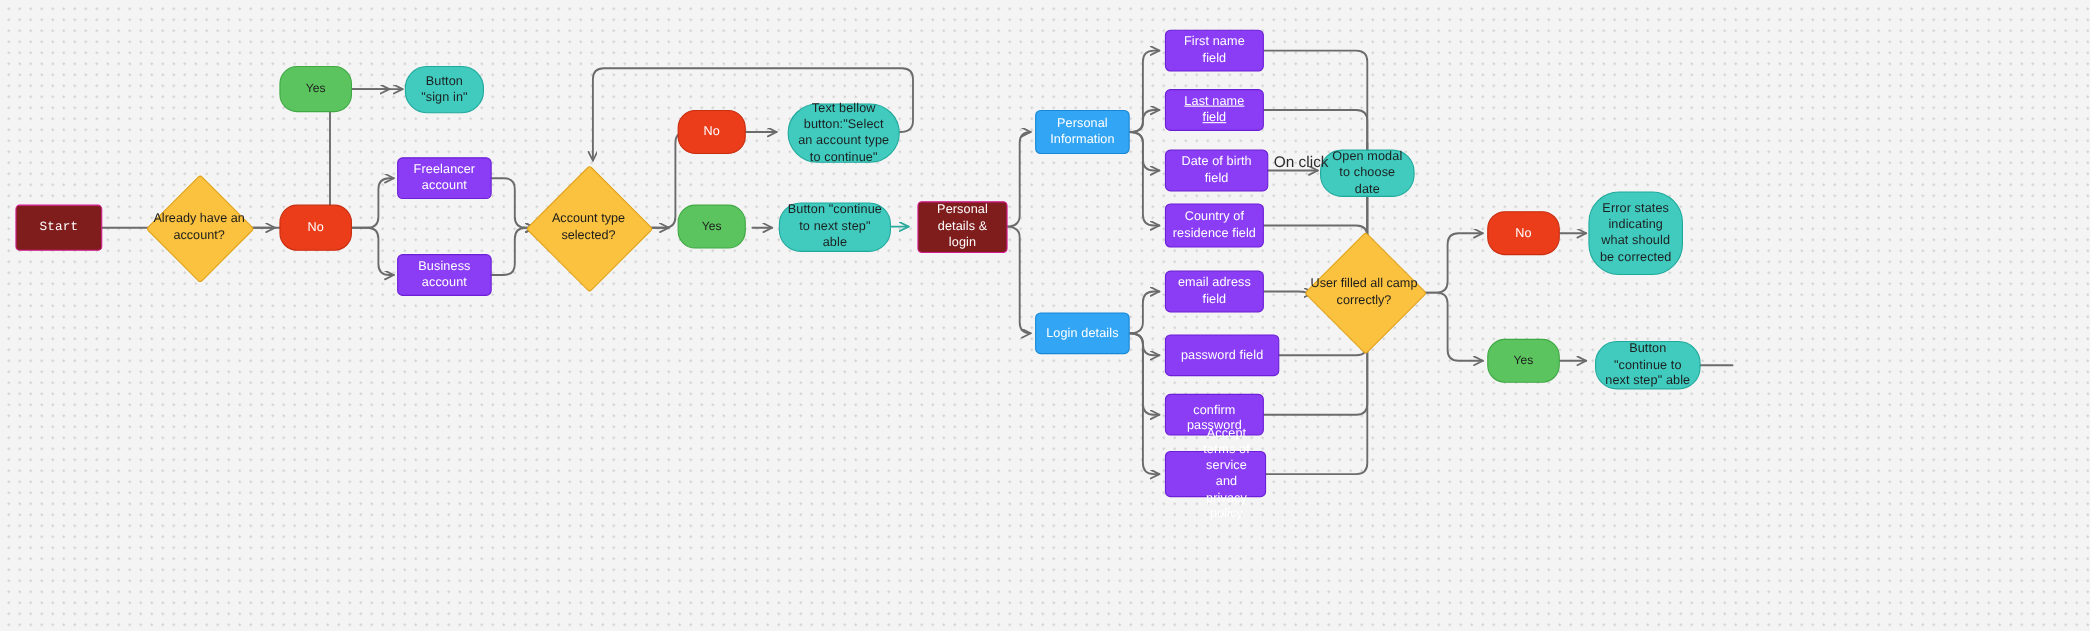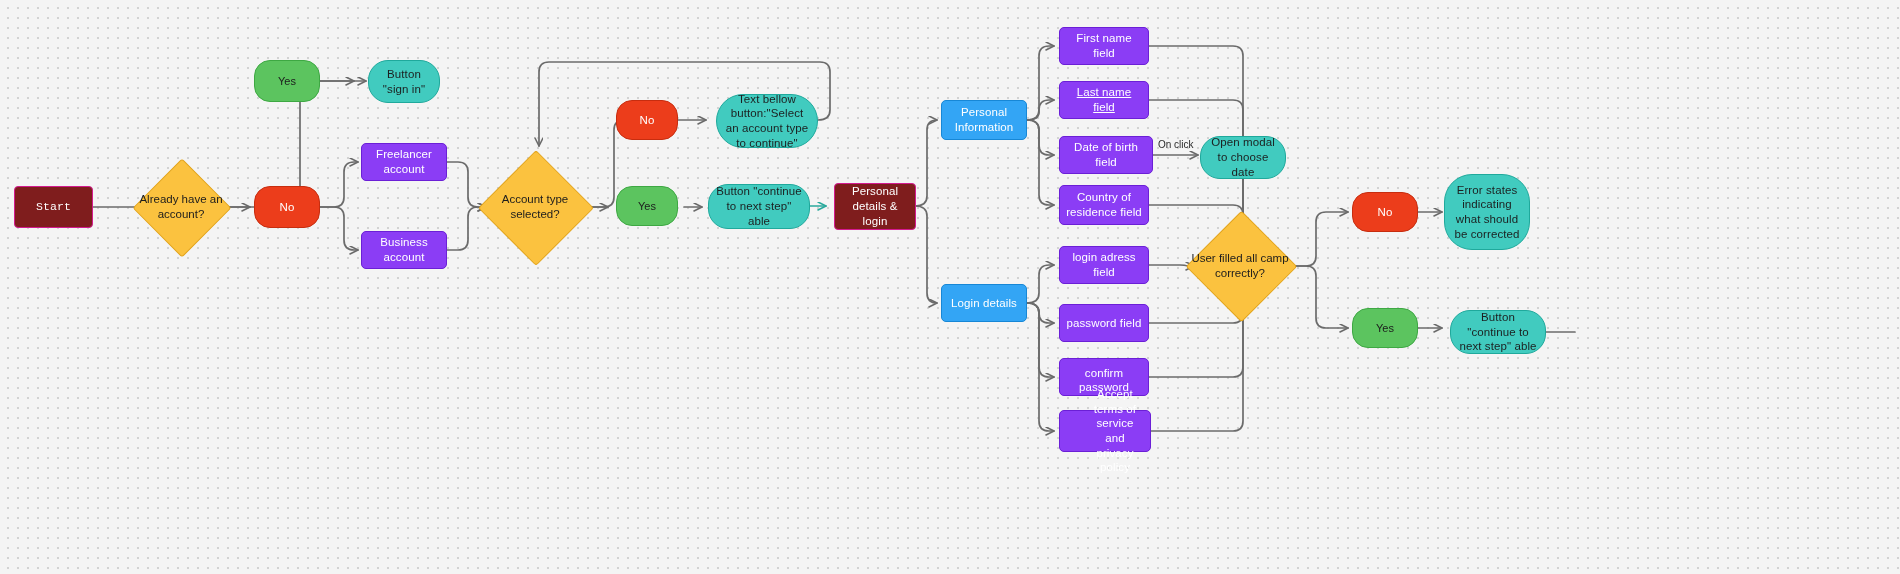--- a/index.html
+++ b/index.html
@@ -40,21 +40,21 @@
     background:#fbc23f;border:1.5px solid #e2a319;
     transform:rotate(45deg);
     border-radius:3px;
   }
   .diamond .dtext{
     position:absolute;left:0;top:0;width:100%;height:100%;
     display:flex;align-items:center;justify-content:center;
     text-align:center;color:#1c1c1c;font-size:11.5px;line-height:1.3;
   }
   .edge-label{
-    position:absolute;z-index:4;font-size:10px;color:#2a2a2a;
+    position:absolute;z-index:4;font-size:14px;color:#2a2a2a;
     background:transparent;white-space:nowrap;
   }
 </style>
 </head>
 <body>
 
 <div id="canvas">
 
   <svg class="edges" viewBox="0 0 1900 574">
     <defs>
@@ -216,24 +216,24 @@
 
   <div class="node n-purple" style="left:1059px;top:136px;width:94px;height:38px;">
     <span class="lbl">Date of birth field</span>
   </div>
 
   <div class="node n-purple" style="left:1059px;top:185px;width:90px;height:40px;">
     <span class="lbl">Country of residence field</span>
   </div>
 
   <div class="node n-purple" style="left:1059px;top:246px;width:90px;height:38px;">
-    <span class="lbl">login adress field</span>
-  </div>
-
-  <div class="node n-purple" style="left:1059px;top:304px;width:90px;height:38px;text-align:center;">
+    <span class="lbl">email adress field</span>
+  </div>
+
+  <div class="node n-purple" style="left:1059px;top:304px;width:104px;height:38px;text-align:center;">
     <span class="lbl">password field</span>
   </div>
 
   <div class="node n-purple" style="left:1059px;top:358px;width:90px;height:38px;align-items:flex-end;">
     <span class="lbl">confirm password</span>
   </div>
 
   <div class="node n-purple" style="left:1059px;top:410px;width:92px;height:42px;padding-left:20px;">
     <span class="lbl">Accept terms of service and privacy policy</span>
   </div>

